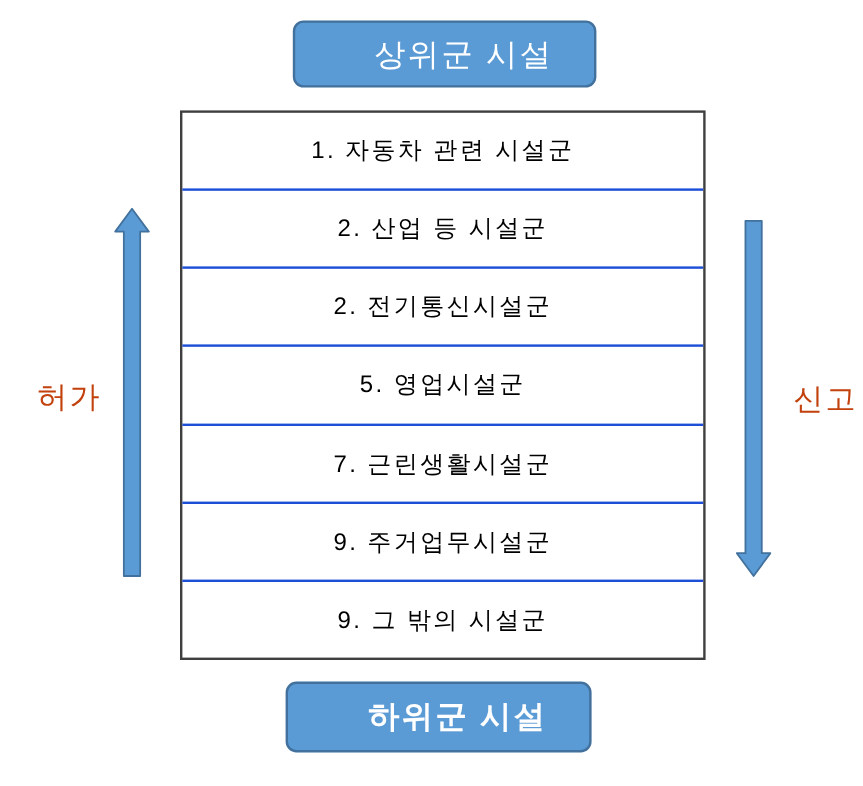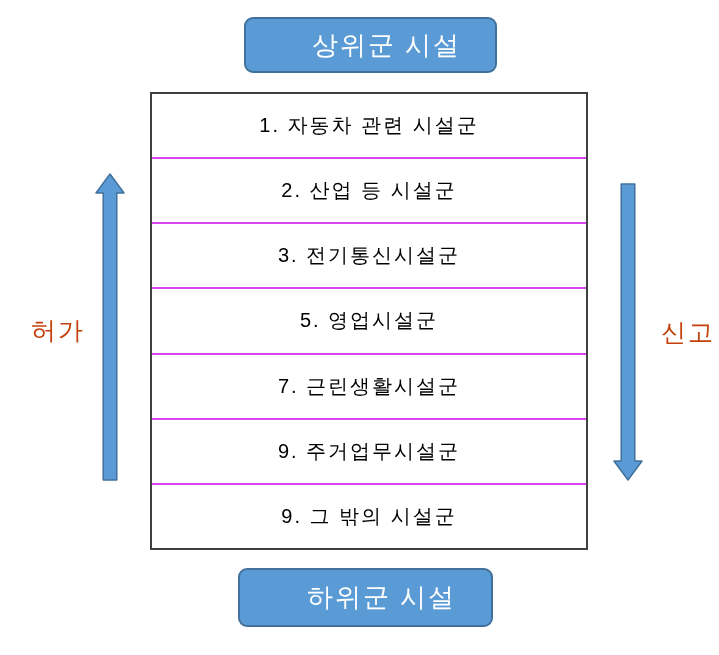--- a/index.html
+++ b/index.html
@@ -35,39 +35,40 @@
     left: 244px;
     top: 17px;
     width: 253px;
     height: 56px;
   }
   .bottom-box {
     left: 238px;
     top: 568px;
     width: 255px;
     height: 59px;
+    font-weight: bold;
   }
 
   
   .facility-table {
     position: absolute;
     left: 150px;
     top: 92px;
     width: 438px;
     height: 458px;
     box-sizing: border-box;
     border: 2px solid #3f3f3f;
     background: #ffffff;
     display: flex;
     flex-direction: column;
   }
   .facility-row {
     flex: 1 1 0;
     box-sizing: border-box;
-    border-bottom: 2px solid #d946ef;
+    border-bottom: 2px solid #1d4ed8;
     display: flex;
     align-items: center;
     justify-content: center;
     color: #000000;
     font-size: 20px;
     letter-spacing: 2px;
   }
   .facility-row:last-child {
     border-bottom: none;
     border-radius: 17px;
@@ -129,21 +130,21 @@
   <div class="side-label right-label">신고</div>
 
   <div class="facility-table">
     <div class="facility-row">
       <span>1. 자동차 관련 시설군</span>
     </div>
     <div class="facility-row">
       <span>2. 산업 등 시설군</span>
     </div>
     <div class="facility-row">
-      <span>3. 전기통신시설군</span>
+      <span>2. 전기통신시설군</span>
     </div>
     <div class="facility-row">
       <span>5. 영업시설군</span>
     </div>
     <div class="facility-row">
       <span>7. 근린생활시설군</span>
     </div>
     <div class="facility-row">
       <span>9. 주거업무시설군</span>
     </div>

